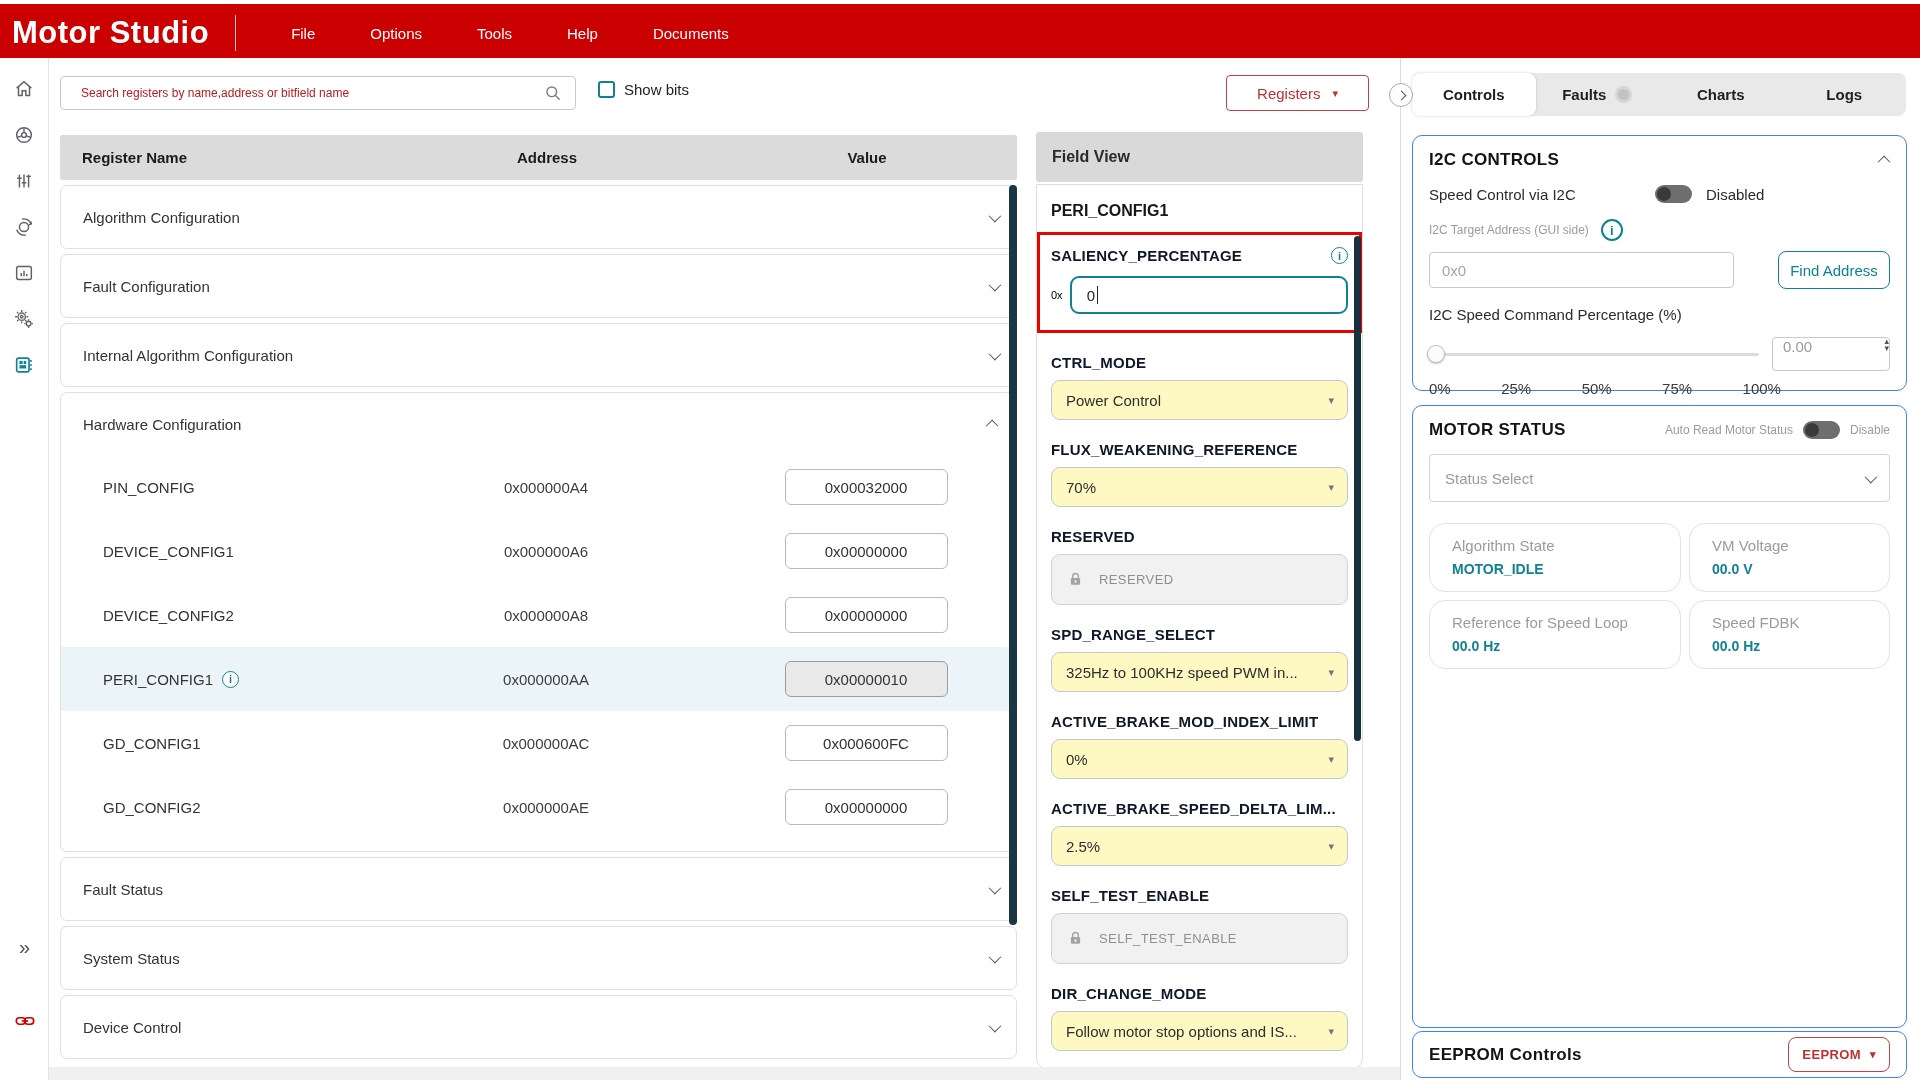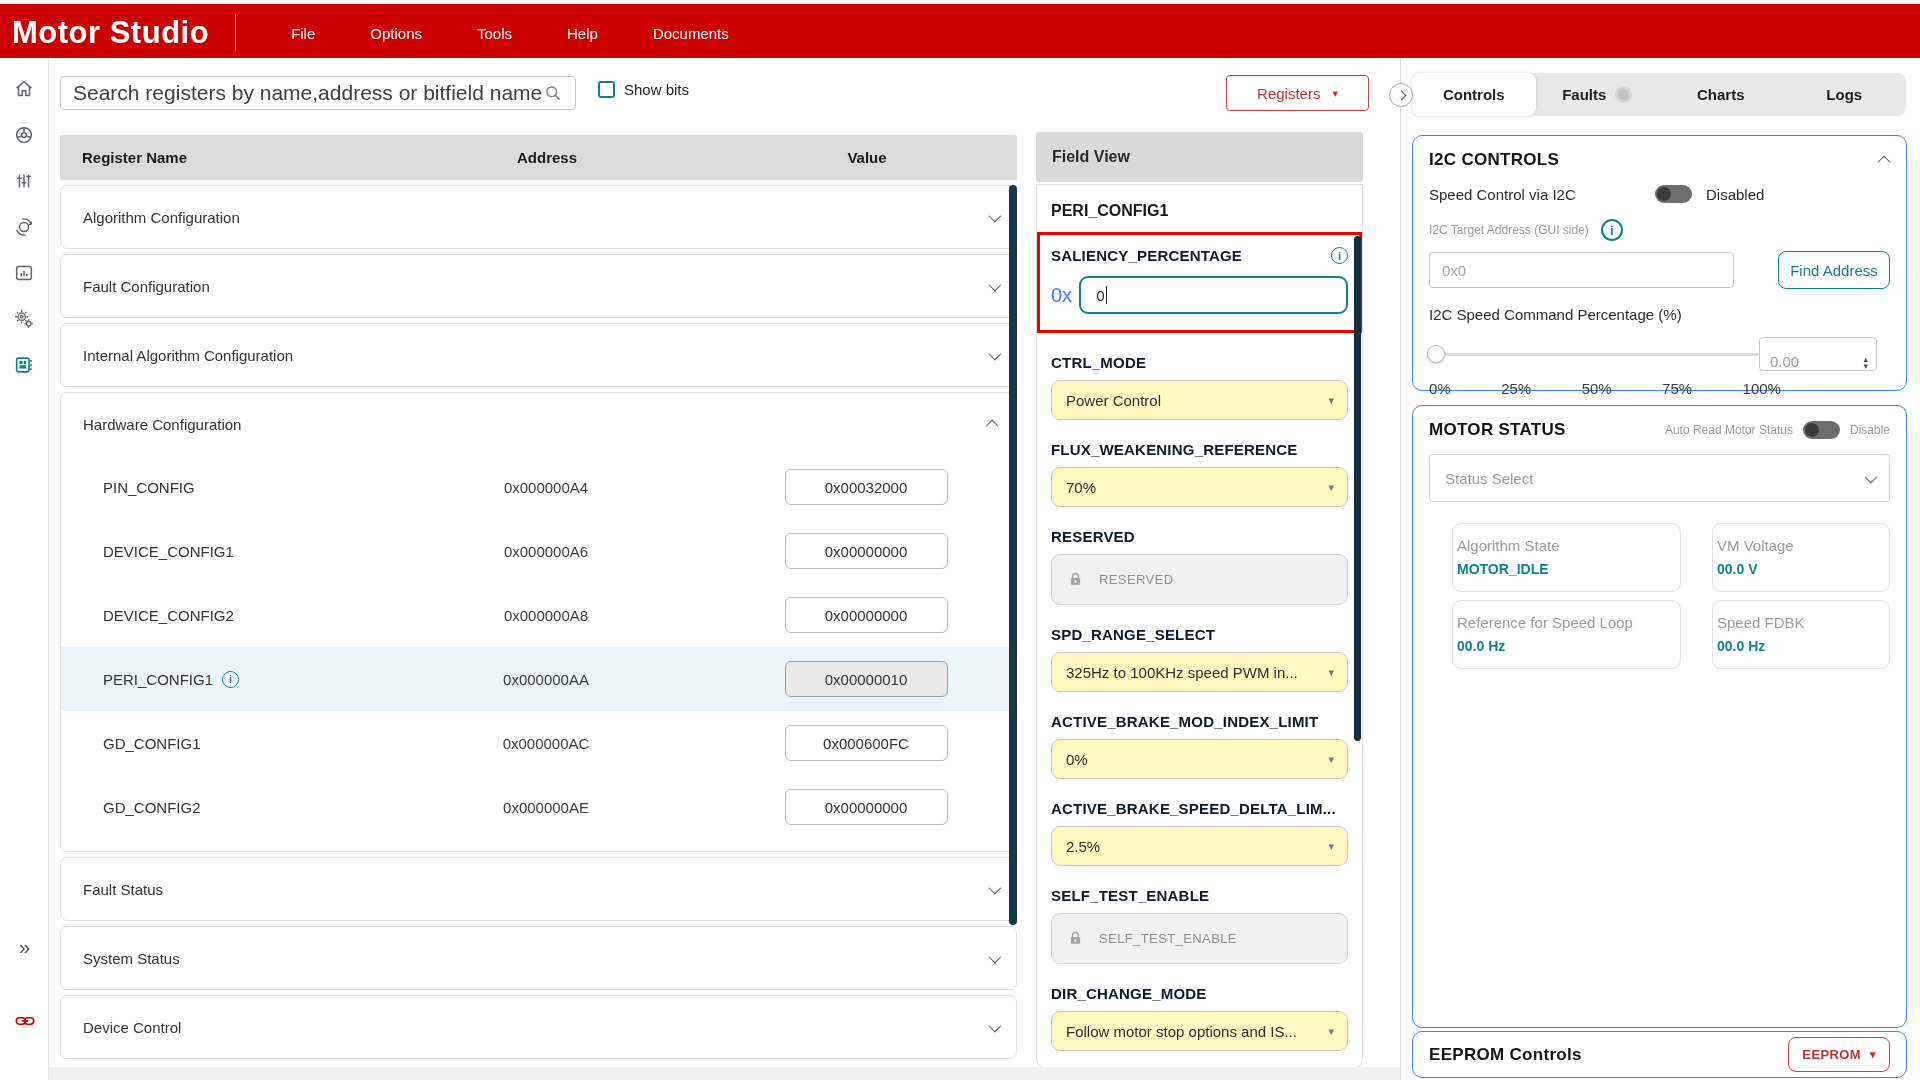--- a/index.html
+++ b/index.html
@@ -19,21 +19,21 @@
   .side-icon { width:49px; height:46px; display:flex; align-items:center; justify-content:center; color:#5f6368; }
   .side-icon.active { color:#0F8292; }
   .side-bottom { position:absolute; left:0; width:49px; text-align:center; }
   .collapse-glyph { font-size:20px; color:#4f4f4f; }
 
   
   .main { position:absolute; left:49px; top:58px; width:1351px; bottom:0; background:#fff; }
   .footer-strip { position:absolute; left:0; right:0; bottom:0; height:13px; background:#f0f0f0; }
 
   .search-box { position:absolute; left:11px; top:18px; width:516px; height:34px; border:1px solid #c9c9c9; border-radius:4px; display:flex; align-items:center; padding:0 12px; background:#fff; }
-  .search-ph { flex:1; color:#404040; font-size:21px; }
+  .search-ph { flex:1; color:#b91c1c; font-size:12px;margin-left:8px; }
   .showbits { position:absolute; left:549px; top:23px; display:flex; align-items:center; gap:9px; font-size:15px; color:#1f1f1f; }
   .checkbox { width:17px; height:17px; border:2px solid #0F8292; border-radius:3px; background:#fff; }
   .registers-btn { position:absolute; left:1177px; top:17px; width:143px; height:36px; border:1px solid #C54040; border-radius:4px; color:#C03030; font-size:15px; display:flex; align-items:center; justify-content:center; gap:12px; background:#fff; }
   .caret { font-size:11px; line-height:1; }
 
   
   .rtable { position:absolute; left:11px; top:77px; width:957px; }
   .thead { height:45px; background:#DBDBDB; display:flex; align-items:center; font-weight:bold; font-size:15px; color:#1b1b1b; border-radius:2px; }
   .col-name { flex:1; padding-left:22px; }
   .col-addr { width:340px; text-align:center; }
@@ -59,21 +59,21 @@
 
   
   .fieldview { position:absolute; left:987px; top:74px; width:327px; height:946px; }
   .fv-header { height:50px; background:#D9D9D9; border-radius:3px; display:flex; align-items:center; padding-left:16px; font-weight:bold; font-size:16px; color:#2a2a2a; }
   .fv-card { position:absolute; top:52px; left:0; right:0; bottom:8px; background:#fff; border:1px solid #dedede; border-radius:0 0 12px 12px; overflow:hidden; }
   .fv-regtitle { font-weight:bold; font-size:16px; color:#171717; padding:17px 14px 12px; }
   .fv-saliency { border:3px solid #E60400; padding:12px 11px 16px; }
   .fv-label-row { display:flex; justify-content:space-between; align-items:center; }
   .fv-label { font-weight:bold; font-size:15px; color:#0f172a; letter-spacing:.2px; white-space:nowrap; overflow:hidden; }
   .fv-hexrow { display:flex; align-items:center; gap:7px; margin-top:12px; }
-  .hex-prefix { font-size:20px; color:#3b82f6; }
+  .hex-prefix { font-size:11px; color:#000000; }
   .hex-input { flex:1; height:38px; border:2px solid #0F8292; border-radius:9px; display:flex; align-items:center; padding-left:15px; font-size:15px; color:#222; background:#fff; }
   .text-cursor { width:1px; height:18px; background:#222; margin-left:2px; }
   .fv-field { padding:0 14px; margin-top:21px; }
   .fv-select { height:40px; border:1px solid #c7c7c7; border-radius:9px; display:flex; align-items:center; justify-content:space-between; padding:0 13px 0 14px; font-size:15px; color:#2e2e2e; margin-top:9px; background:#fef9c3; }
   .fv-select .caret { color:#757575; }
   .fv-locked { height:51px; background:#F1F1F1; border:1px solid #d2d2d2; border-radius:9px; display:flex; align-items:center; gap:15px; padding:0 15px; color:#8f8f8f; font-size:13px; letter-spacing:.4px; margin-top:9px; }
   .fv-scroll { position:absolute; right:2px; top:104px; width:7px; height:505px; background:#17303F; border-radius:4px; }
 
   
   .rightpanel { position:absolute; left:1400px; top:58px; width:520px; bottom:0; background:#fff; border-left:1px solid #dcdcdc; }
@@ -95,27 +95,27 @@
   .lbl-dark { font-size:15px; color:#2b2b2b; }
   .lbl-gray { font-size:12px; color:#9b9b9b; }
   .toggle { width:37px; height:18px; border-radius:9px; background:#6E6E6E; position:relative; display:inline-block; }
   .toggle .knob { position:absolute; left:2px; top:2px; width:14px; height:14px; border-radius:50%; background:#3A3A3A; }
   .i2c-input { width:347px; height:36px; border:1px solid #c9c9c9; border-radius:4px; display:flex; align-items:center; padding-left:12px; color:#a5a5a5; font-size:15px; }
   .find-btn { width:128px; height:38px; border:1px solid #0F8292; border-radius:8px; color:#0F8292; font-size:15px; display:flex; align-items:center; justify-content:center; margin-left:8px; background:#fff; }
   .slider-row { display:flex; align-items:center; margin-top:14px; }
   .slider { position:relative; width:330px; height:18px; }
   .slider .track { position:absolute; left:0; right:0; top:8px; height:3px; background:#DCDCDC; border-radius:2px; }
   .slider .thumb { position:absolute; left:-2px; top:0; width:18px; height:18px; border-radius:50%; background:#FCFCFC; border:1px solid #c0c0c0; box-shadow:0 1px 2px rgba(0,0,0,.25); }
-  .spinner { margin-left:0; width:118px; height:34px; border:1px solid #c9c9c9; border-radius:4px; display:flex; align-items:flex-end; justify-content:space-between; padding:0 8px 0 10px; color:#9b9b9b; font-size:15px; }
+  .spinner { margin-left:13px; width:118px; height:34px; border:1px solid #c9c9c9; border-radius:4px; display:flex; align-items:flex-start; justify-content:space-between; padding:0 0 0 10px; color:#9b9b9b; font-size:15px; }
   .spin-arrows { display:flex; flex-direction:column; line-height:7px; font-size:9px; color:#555; }
   .ticks { display:flex; justify-content:space-between; width:352px; margin-top:9px; font-size:15px; color:#3a3a3a; }
 
   .status-select { margin-top:14px; height:48px; border:1px solid #d2d2d2; border-radius:4px; display:flex; align-items:center; justify-content:space-between; padding:0 15px; color:#9b9b9b; font-size:15px; }
   .status-grid { margin-top:21px; display:grid; grid-template-columns:252px 1fr; gap:8px; }
-  .status-card { border:1px solid #e2e2e2; border-radius:9px; padding:13px 4px 14px;margin-left:23px; }
+  .status-card { border:1px solid #e2e2e2; border-radius:16px; padding:13px 22px 14px; }
   .status-card .sl { font-size:15px; color:#9b9b9b; margin-bottom:7px; }
   .status-card .sv { font-size:14px; font-weight:bold; color:#0F8292; }
 
   .eeprom-btn { border:1px solid #C54040; border-radius:8px; color:#C03030; font-size:13px; font-weight:bold; letter-spacing:.4px; display:flex; align-items:center; gap:9px; padding:9px 13px; background:#fff; }
 
   svg { display:block; }
 </style>
 </head>
 <body>
 

